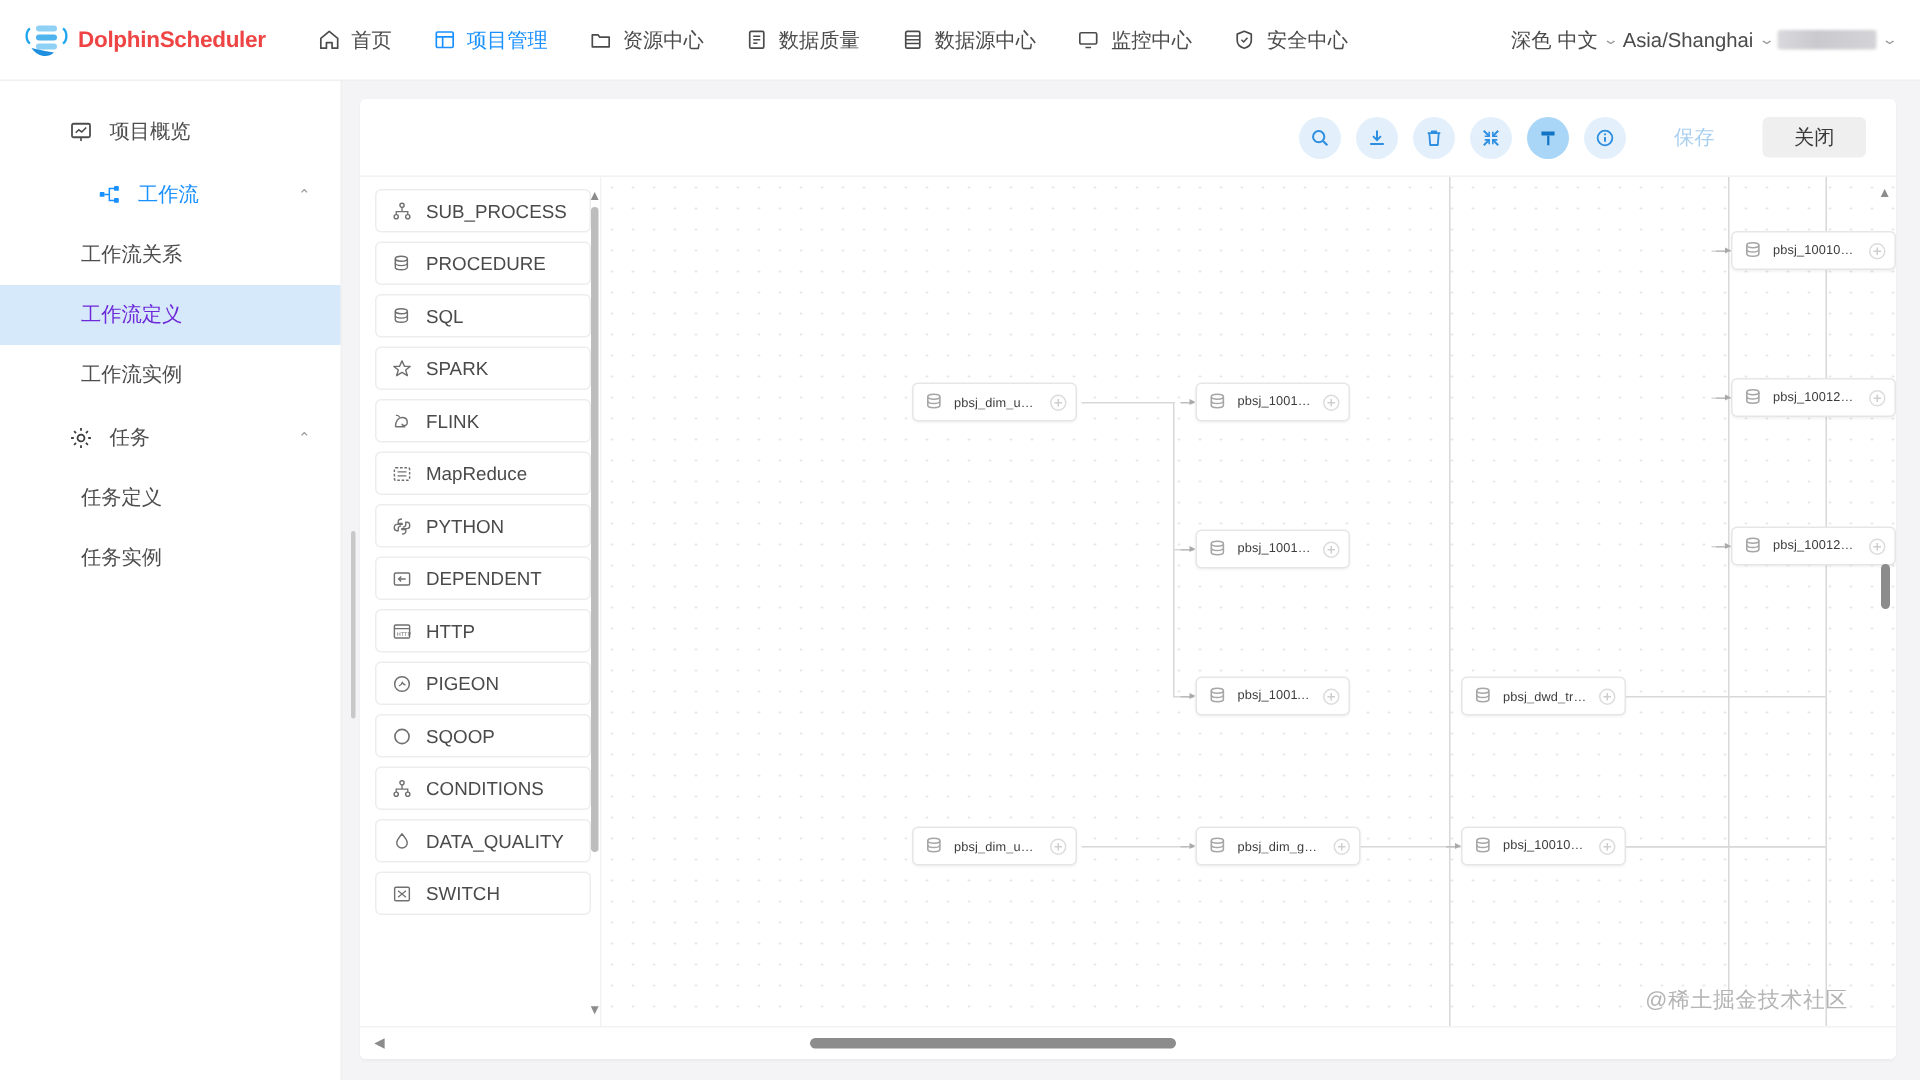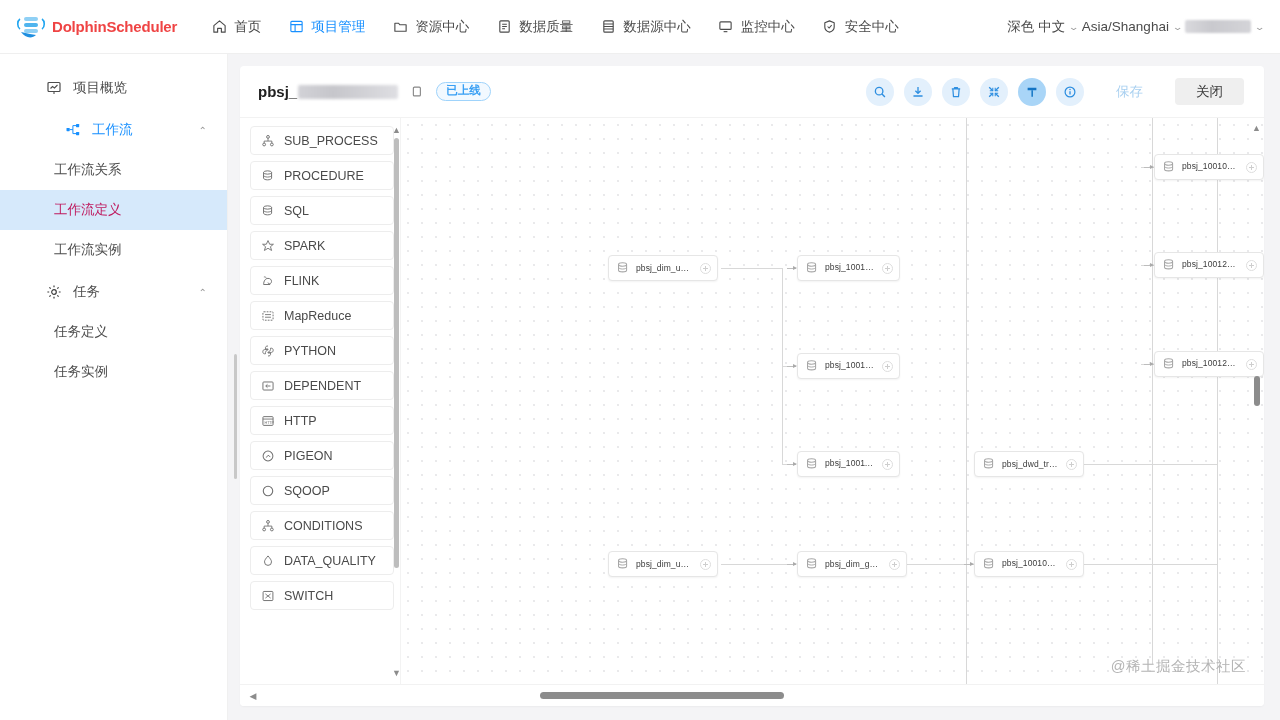--- a/index.html
+++ b/index.html
@@ -47,21 +47,21 @@
     flex:none; border-right:1px solid #f0f0f0;
   }
   .side-item {
     display:flex; align-items:center; gap:11px; height:40px; padding:0 0 0 45px;
     color:#4d4d4d; font-size:13.5px; cursor:pointer; position:relative;
   }
   .side-item .sic { width:17px; height:17px; display:flex; align-items:center; justify-content:center; }
   .side-item.group { margin-top:2px; }
   .side-item.blue { color:#1890ff;margin-left:19px; }
   .side-item.sub { padding-left:54px; }
-  .side-item.selected { background:#d6e9fb; color:#be185d; }
+  .side-item.selected { background:#d6e9fb; color:#6d28d9; }
   .side-arrow { margin-left:auto; margin-right:20px; font-size:10px; color:#9a9a9a; }
   .side-scroll {
     position:absolute; left:234px; top:300px; width:3px; height:125px;
     background:#c8c8c8; border-radius:2px;
   }
 
   
   .main { flex:1; padding:12px 16px 14px 12px; display:flex; }
   .card {
     flex:1; background:#fff; border-radius:4px; display:flex; flex-direction:column;
@@ -172,21 +172,21 @@
     position:absolute; top:7px; height:7px; background:#8c8c8c; border-radius:4px;
   }
   .vscroll {
     position:absolute; right:2px; top:6px; bottom:4px; width:11px;
     display:flex; flex-direction:column; align-items:center; z-index:5;
   }
   .vscroll-arrow { font-size:9px; color:#8c8c8c; line-height:1; }
   .vscroll-thumb { position:absolute; width:6px; background:#8c8c8c; border-radius:3px; }
 
   .watermark {
-    position:absolute; right:18px; bottom:8px; font-size:14.5px;
+    position:absolute; right:32px; bottom:8px; font-size:14.5px;
     color:#b4b4b4; letter-spacing:.5px; pointer-events:none;
   }
 </style>
 </head>
 <body>
 
 <div class="topbar">
   <div class="brand">
     <svg width="30" height="28" viewBox="0 0 30 28">
       <path d="M4 6 C1 8 1 14 4 16" stroke="#22a6f0" stroke-width="1.6" fill="none"></path>
@@ -336,31 +336,20 @@
       <span>任务实例</span>
     </div>
 
     <div class="side-scroll"></div>
   </div>
 
   <div class="main">
     <div class="card">
 
       <div class="card-head">
-        <div class="wf-title">
-          <span>pbsj_</span>
-          <span class="redact2"></span>
-          <span class="copy-ic">
-            <svg width="14" height="14" viewBox="0 0 16 16">
-                <rect x="5" y="2.5" width="8" height="10" rx="1.2" fill="none" stroke="#5a5a5a" stroke-width="1.3"></rect>
-                <path d="M5 5H3.8A1.3 1.3 0 0 0 2.5 6.3V13A1.3 1.3 0 0 0 3.8 14.3H9" fill="none" stroke="#5a5a5a" stroke-width="1.3" opacity="0"></path>
-              </svg>
-          </span>
-          <span class="badge-online">已上线</span>
-        </div>
 
         <div class="head-tools">
           <div class="rbtn">
             <svg width="14" height="14" viewBox="0 0 16 16">
                 <circle cx="7" cy="7" r="4.3" fill="none" stroke="#2d8ee0" stroke-width="1.5"></circle>
                 <path d="M10.3 10.3 13.6 13.6" stroke="#2d8ee0" stroke-width="1.6"></path>
               </svg>
           </div>
           <div class="rbtn">
             <svg width="14" height="14" viewBox="0 0 16 16">

